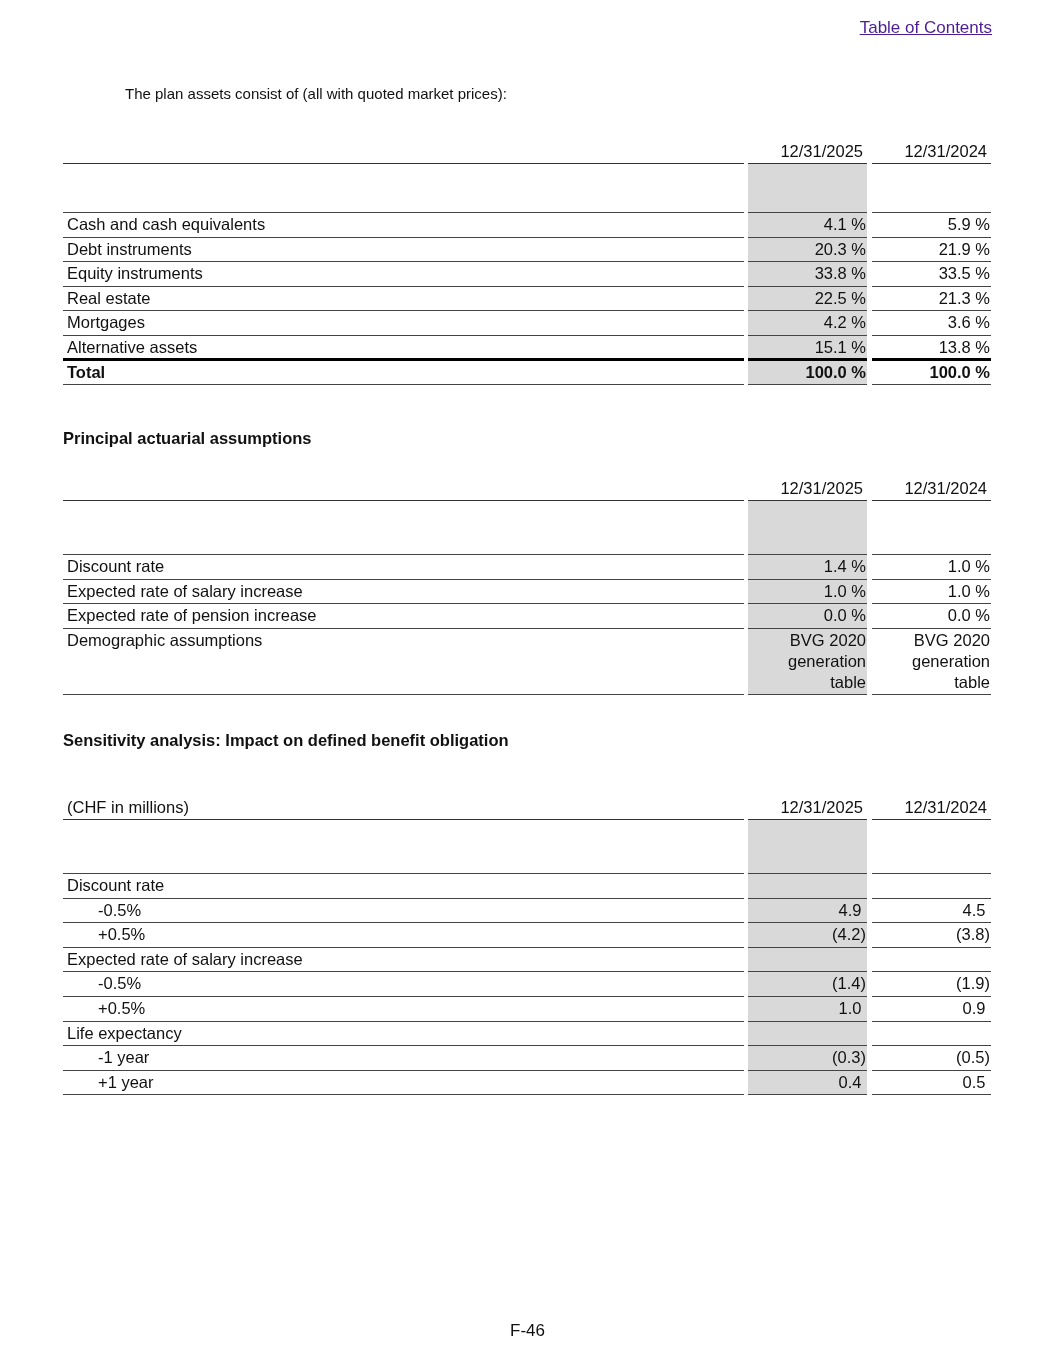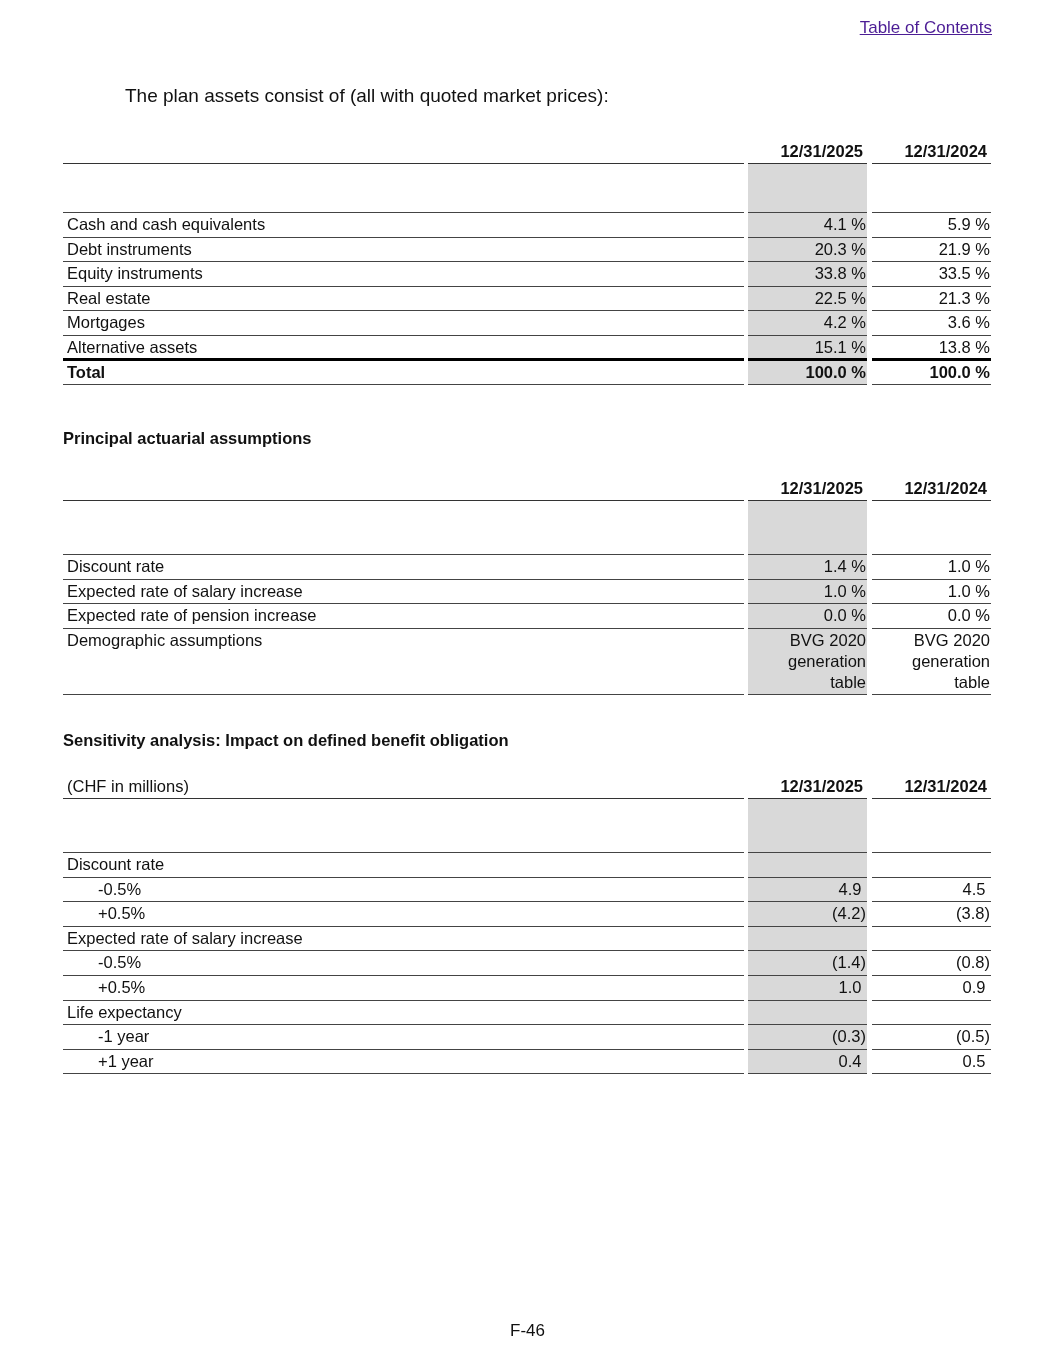--- a/index.html
+++ b/index.html
@@ -22,21 +22,21 @@
       right: 63px;
       color: #4c1d95;
       text-decoration: underline;
       font-size: 17px;
       cursor: pointer;
     }
     .intro {
       position: absolute;
       top: 85px;
       left: 125px;
-      font-size: 19px;
+      font-size: 15px;
     }
     .section-title {
       position: absolute;
       left: 63px;
       font-weight: bold;
       font-size: 16.5px;
     }
     .tbl {
       position: absolute;
       left: 63px;
@@ -61,21 +61,21 @@
     }
     .c-gap2 { width: 5px; }
     .c-v2 {
       width: 119px;
       text-align: right;
       box-sizing: border-box;
       padding-right: 1px;
     }
     .hdr .c-v1, .hdr .c-v2 {
       background: transparent;
-      font-weight: bold;
+      font-weight: normal;
       padding-right: 4px;
     }
     .hdr .c-v2 { padding-right: 4px; }
     .hdr {
       height: 24px;
       align-items: flex-end;
     }
     .hdr > div {
       border-bottom: 1.5px solid #333;
       padding-bottom: 2px;
@@ -233,21 +233,21 @@
 table</div>
       <div class="c-gap2"></div>
     <div class="c-v2" style="line-height:21px;padding-top:1px;">BVG 2020
 generation
 table</div>
   </div>
 </div>
 
 <div class="section-title" style="top:731px;">Sensitivity analysis: Impact on defined benefit obligation</div>
 
-<div class="tbl" style="top:775px;">
+<div class="tbl" style="top:796px;">
   <div class="row hdr">
     <div class="c-label" style="font-weight:normal;">(CHF in millions)</div>
     <div class="c-gap"></div>
     <div class="c-v1">12/31/2025</div>
     <div class="c-gap2"></div>
     <div class="c-v2">12/31/2024</div>
   </div>
   <div class="row spacer" style="height:54px;">
     <div class="c-label"></div>
       <div class="c-gap"></div>
@@ -281,21 +281,21 @@
       <div class="c-gap"></div>
     <div class="c-v1"></div>
       <div class="c-gap2"></div>
     <div class="c-v2"></div>
   </div>
   <div class="row data">
     <div class="c-label indent">-0.5%</div>
       <div class="c-gap"></div>
     <div class="c-v1">(1.4)</div>
       <div class="c-gap2"></div>
-    <div class="c-v2">(0.8)</div>
+    <div class="c-v2">(1.9)</div>
   </div>
   <div class="row data">
     <div class="c-label indent">+0.5%</div>
       <div class="c-gap"></div>
     <div class="c-v1">1.0 </div>
       <div class="c-gap2"></div>
     <div class="c-v2">0.9 </div>
   </div>
   <div class="row data">
     <div class="c-label">Life expectancy</div>

